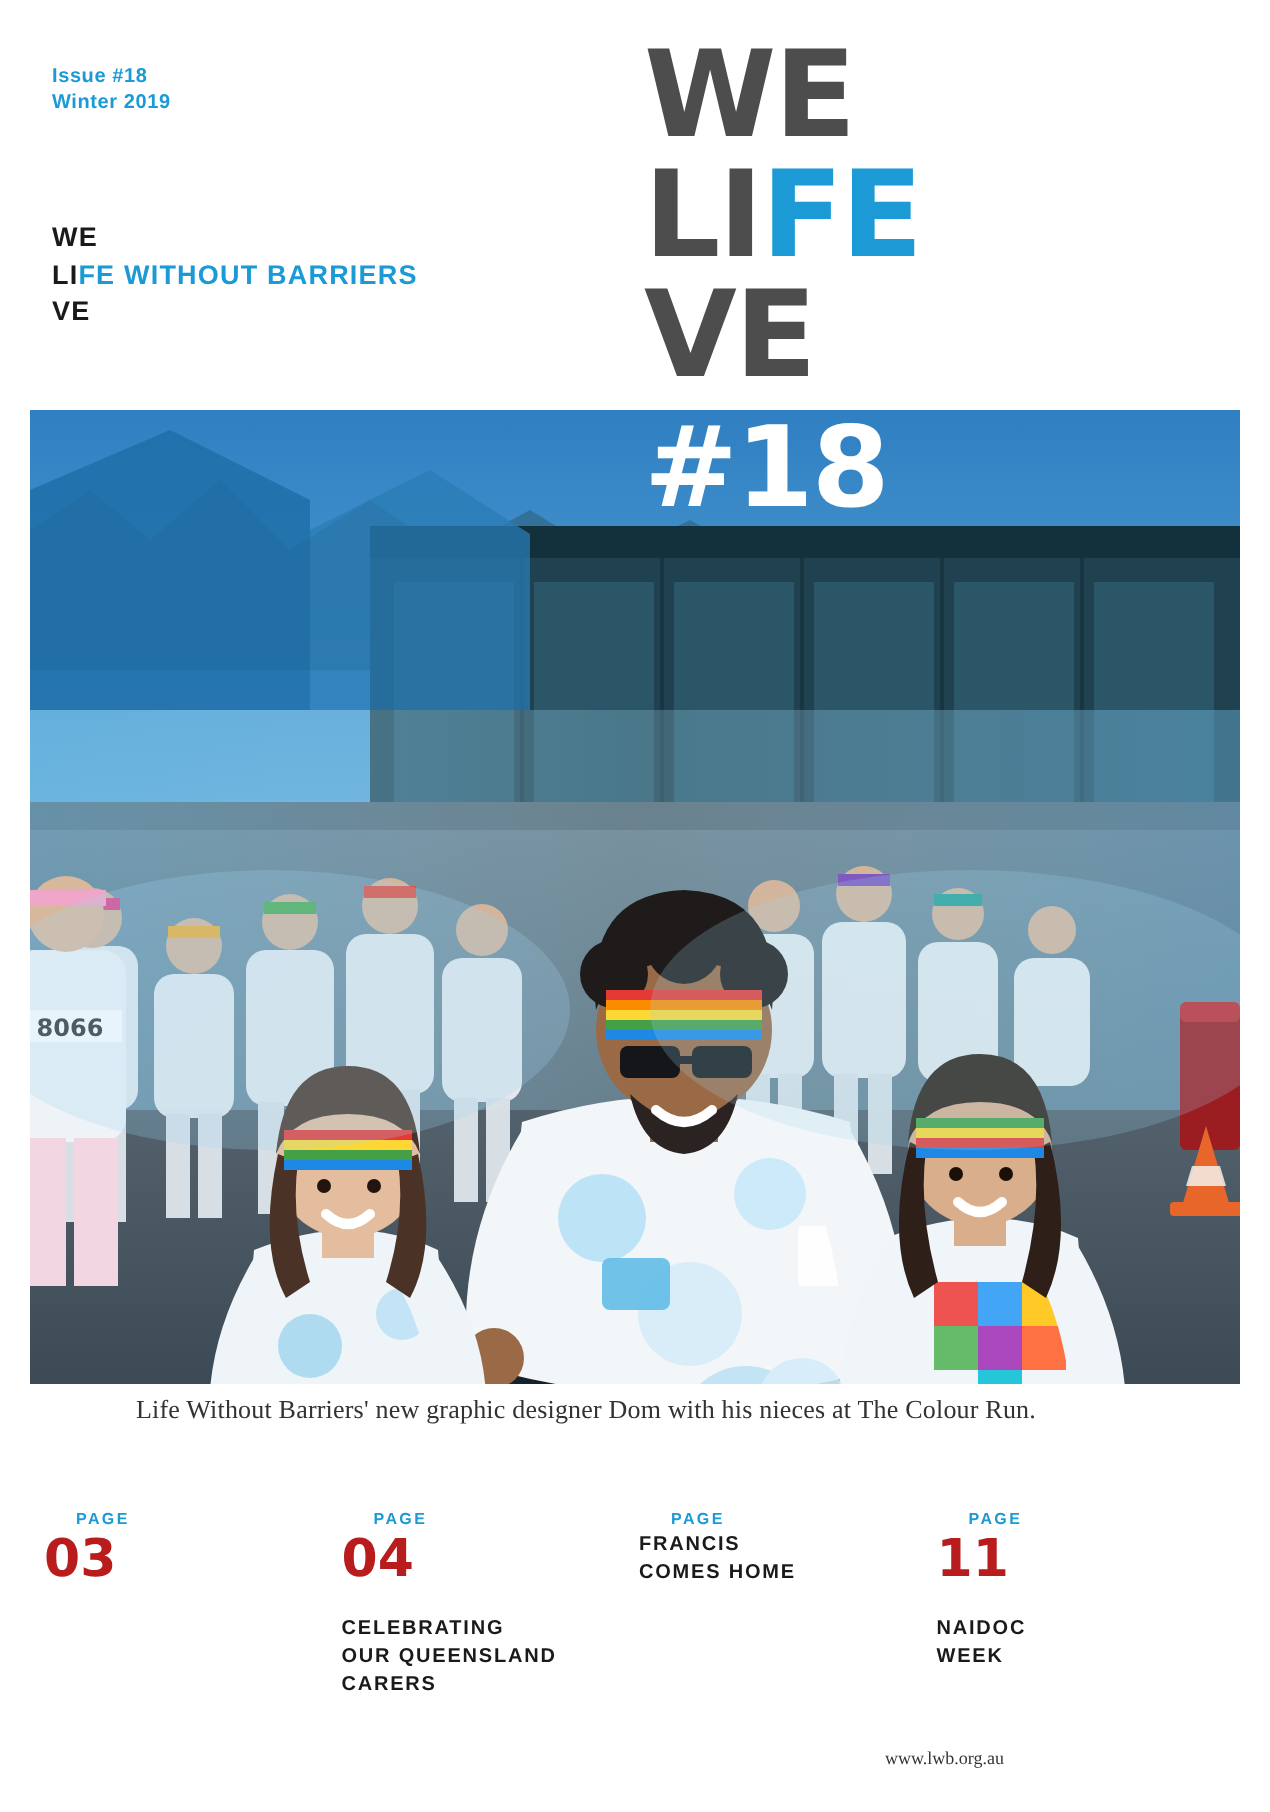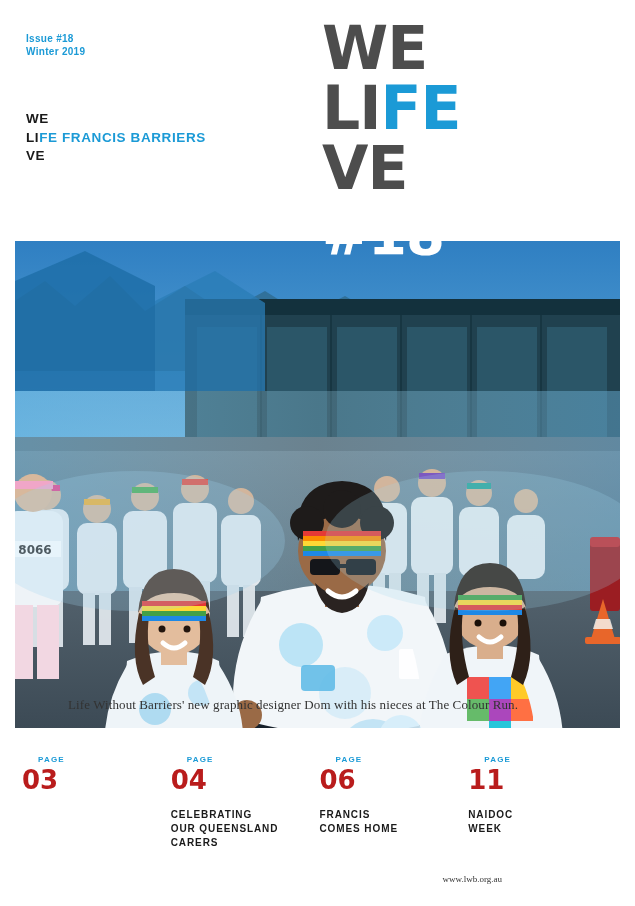--- a/index.html
+++ b/index.html
@@ -66,21 +66,20 @@
     z-index: 5;
   }
 
   
   .hero {
     position: absolute;
     left: 15px; top: 205px;
     width: 605px; height: 487px;
     overflow: hidden;
     background: #2b6fa8;
-    margin-top: 36px;
   }
   .hero-svg { display: block; width: 605px; height: 487px; }
 
   
   .caption {
     position: absolute;
     left: 24px; top: 697px;
     font-family: "Liberation Serif", serif;
     font-size: 13px;
     color: #333333;
@@ -136,21 +135,21 @@
 <div class="page">
 
   <div class="issue-block">
     <div>Issue #18</div>
     <div>Winter 2019</div>
   </div>
 
   <div class="small-masthead">
     <div>WE</div>
     <div>
-      <span>LI</span><span class="blue">FE FRANCIS BARRIERS</span>
+      <span>LI</span><span class="blue">FE WITHOUT BARRIERS</span>
     </div>
     <div>VE</div>
   </div>
 
   <div class="big-masthead">
     <div class="big-line">WE</div>
     <div class="big-line">
       <span>LI</span><span class="accent">FE</span>
     </div>
     <div class="big-line">VE</div>
@@ -418,21 +417,20 @@
     </div>
     <div class="teaser">
       <div class="teaser-label">PAGE</div>
       <div class="teaser-num">04</div>
       <div class="teaser-title" style="white-space: pre-line; margin-top: 12px;">CELEBRATING
 OUR QUEENSLAND
 CARERS</div>
     </div>
     <div class="teaser">
       <div class="teaser-label">PAGE</div>
-      <div class="teaser-num">06</div>
       <div class="teaser-title" style="white-space: pre-line;">FRANCIS
 COMES HOME</div>
     </div>
     <div class="teaser">
       <div class="teaser-label">PAGE</div>
       <div class="teaser-num">11</div>
       <div class="teaser-title" style="white-space: pre-line;">NAIDOC
 WEEK</div>
     </div>
   </div>

